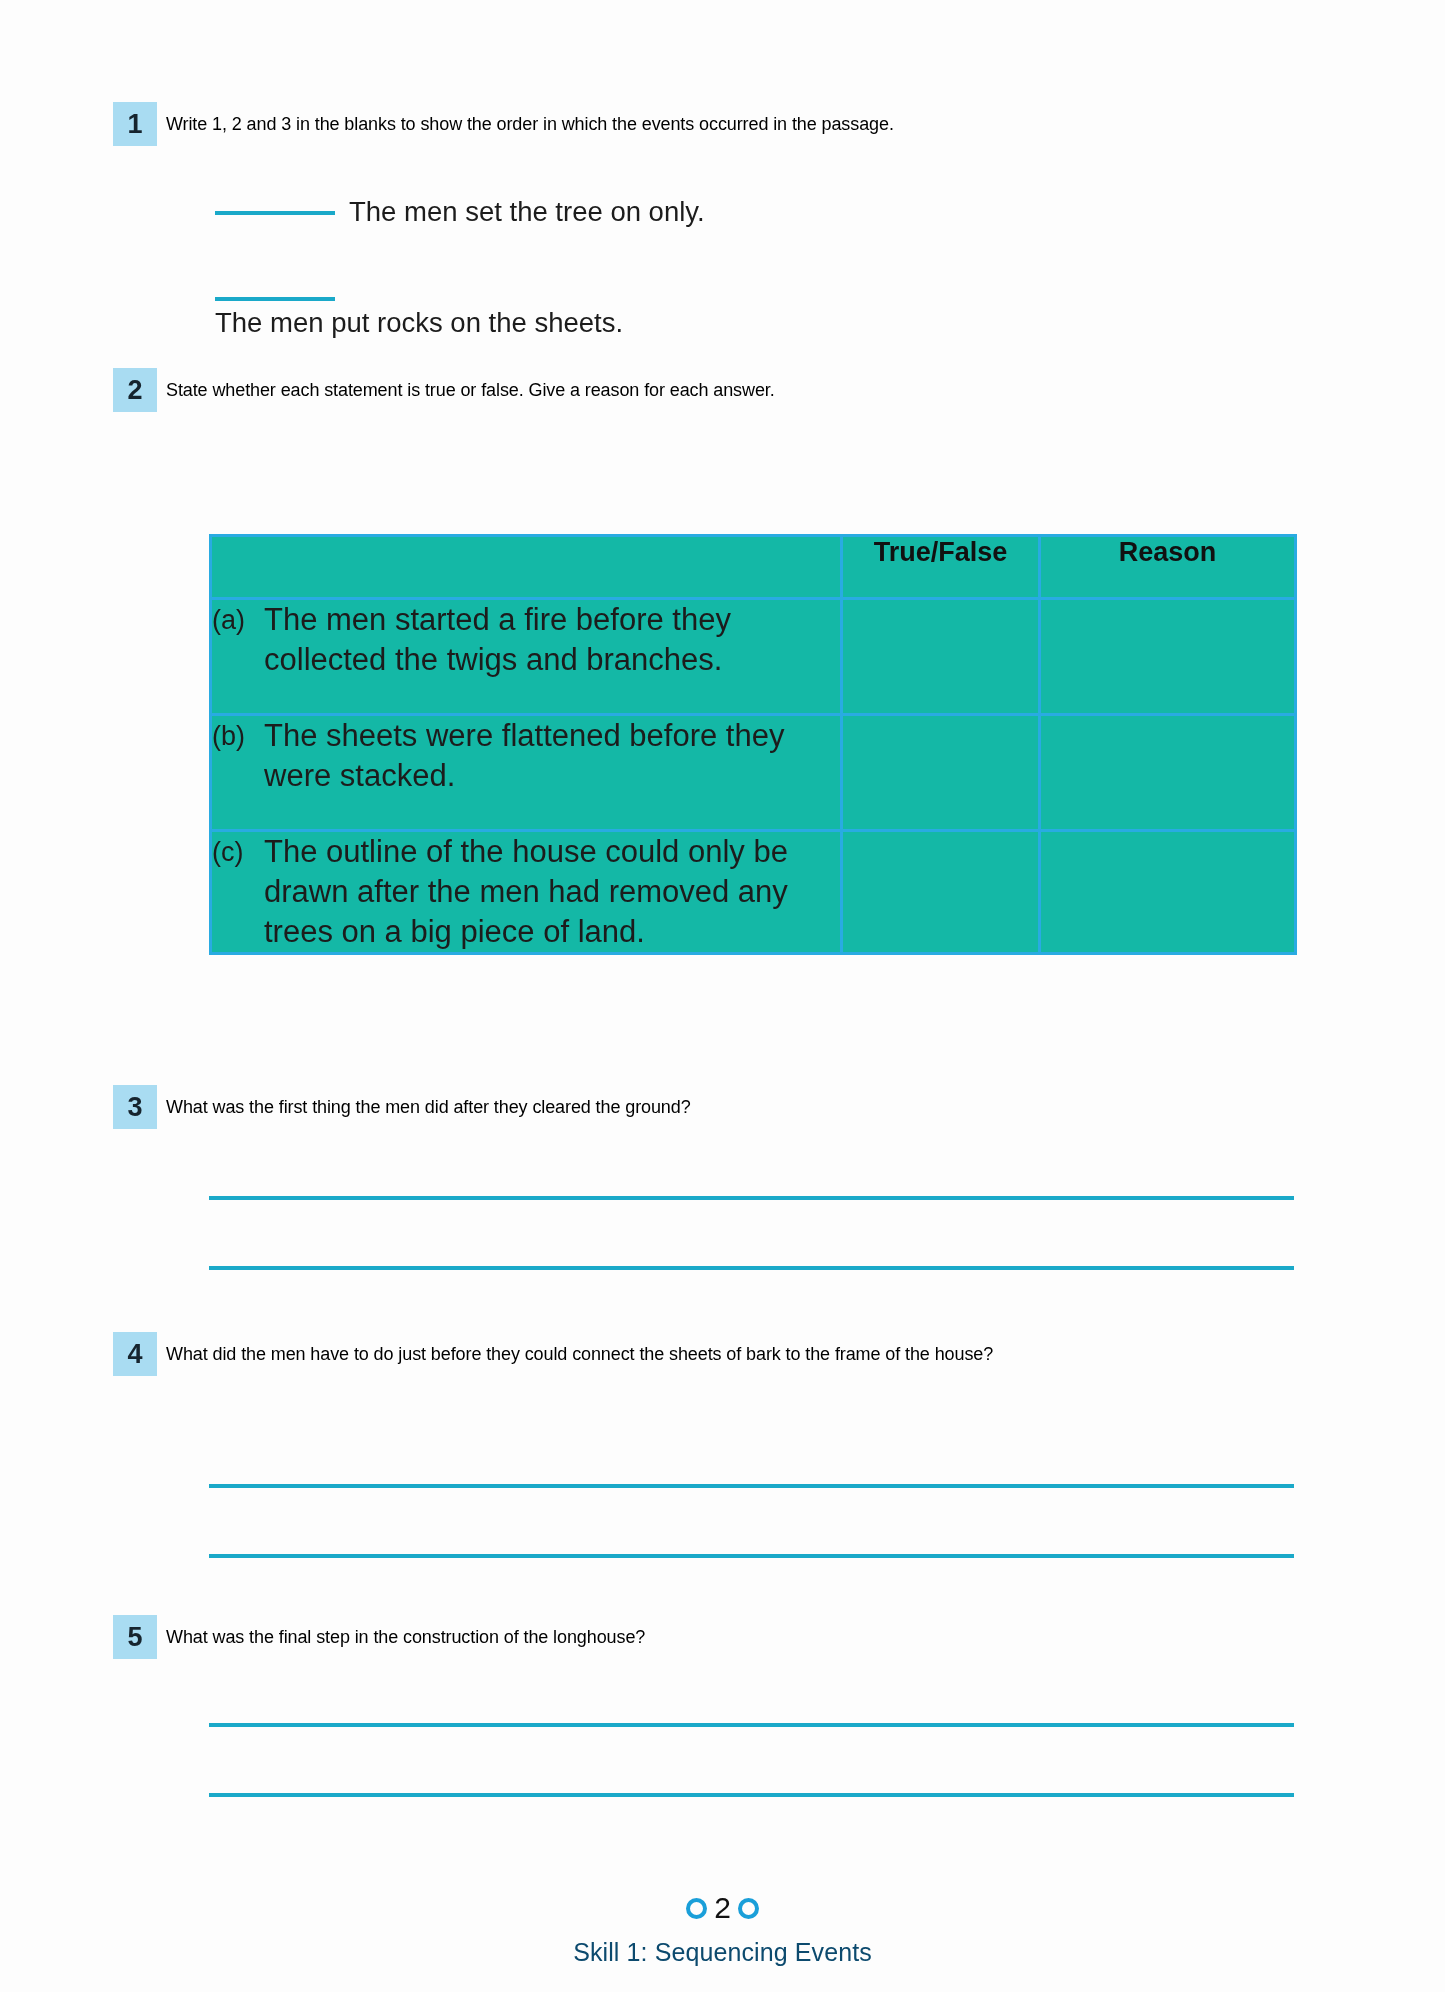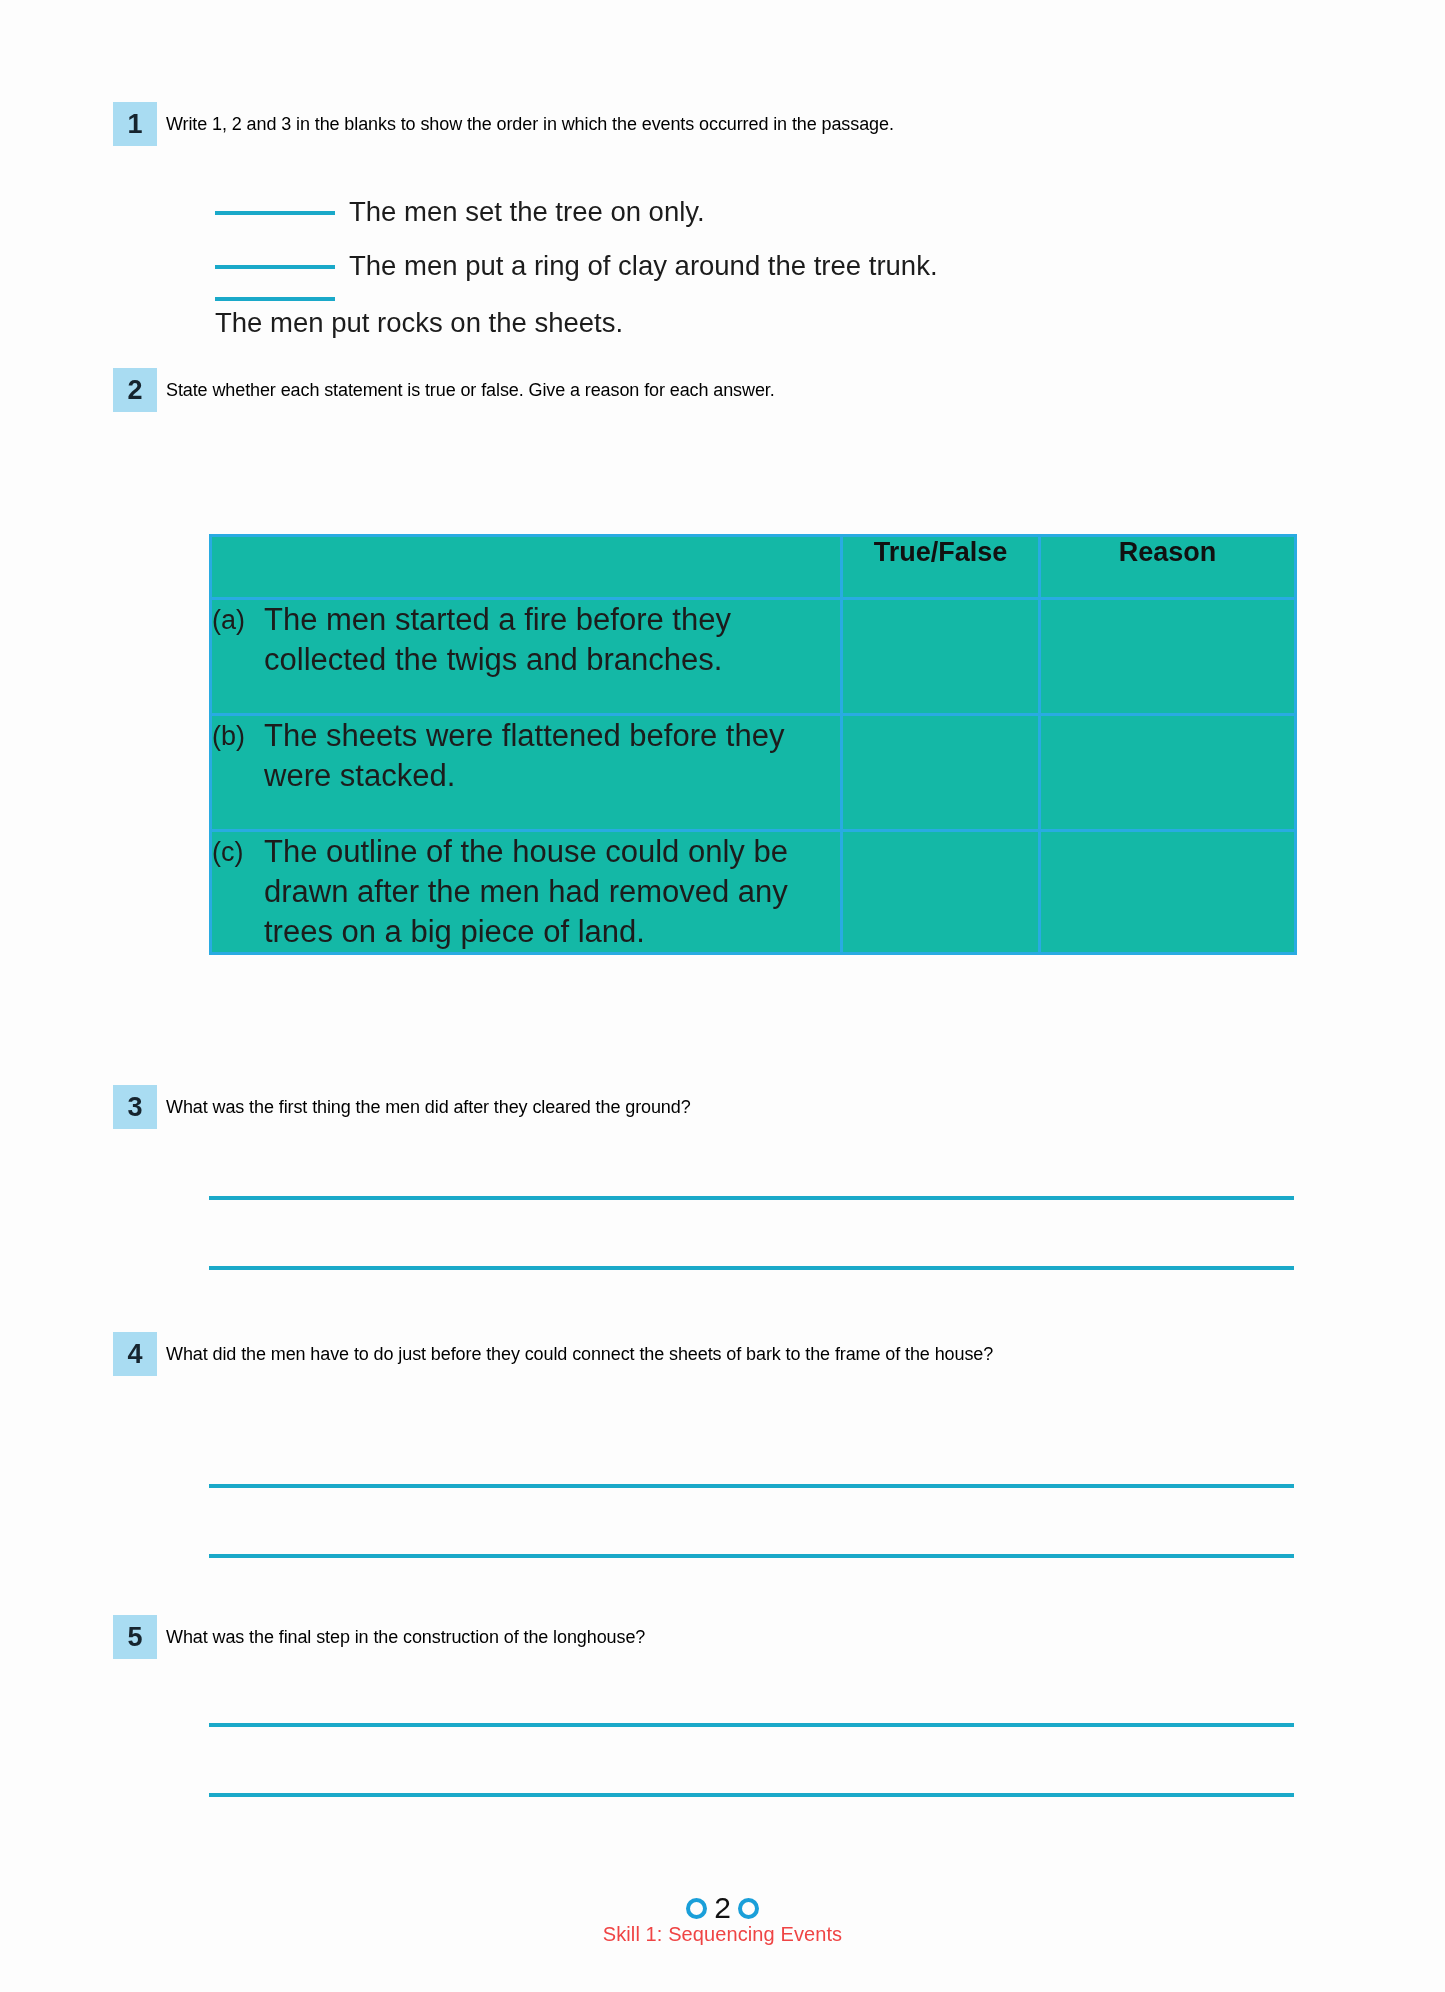--- a/index.html
+++ b/index.html
@@ -162,43 +162,39 @@
     border-radius: 50%;
     box-sizing: border-box;
     display: inline-block;
   }
   .page-num {
     font-size: 30px;
     color: #111111;
     line-height: 30px;
   }
   .skill-label {
-    margin-top: 0;
-    font-size: 20px;
-    color: #ef4444;
+    margin-top: 15px;
+    font-size: 25px;
+    color: #0c4a6e;
     letter-spacing: 0.1px;
   }
 </style>
 </head>
 <body>
 
 <div class="page">
 
   <div class="q-row" style="left:113px; top:102px; width:1190px;">
     <div class="q-badge">1</div>
     <div class="q-text" style="width:1135px;">Write 1, 2 and 3 in the blanks to show the order in which the events occurred in the passage.</div>
   </div>
 
   <div class="order-item" style="top:196px;">
     <span class="order-blank"></span>
     <span class="order-label">The men set the tree on only.</span>
-  </div>
-  <div class="order-item" style="top:250px;">
-    <span class="order-blank"></span>
-    <span class="order-label">The men put a ring of clay around the tree trunk.</span>
   </div>
   <div class="order-item" style="top:303px;flex-direction:column;">
     <span class="order-blank"></span>
     <span class="order-label">The men put rocks on the sheets.</span>
   </div>
 
   <div class="q-row" style="left:113px; top:368px; width:1190px;">
     <div class="q-badge">2</div>
     <div class="q-text" style="width:1135px;">State whether each statement is true or false. Give a reason for each answer.</div>
   </div>

